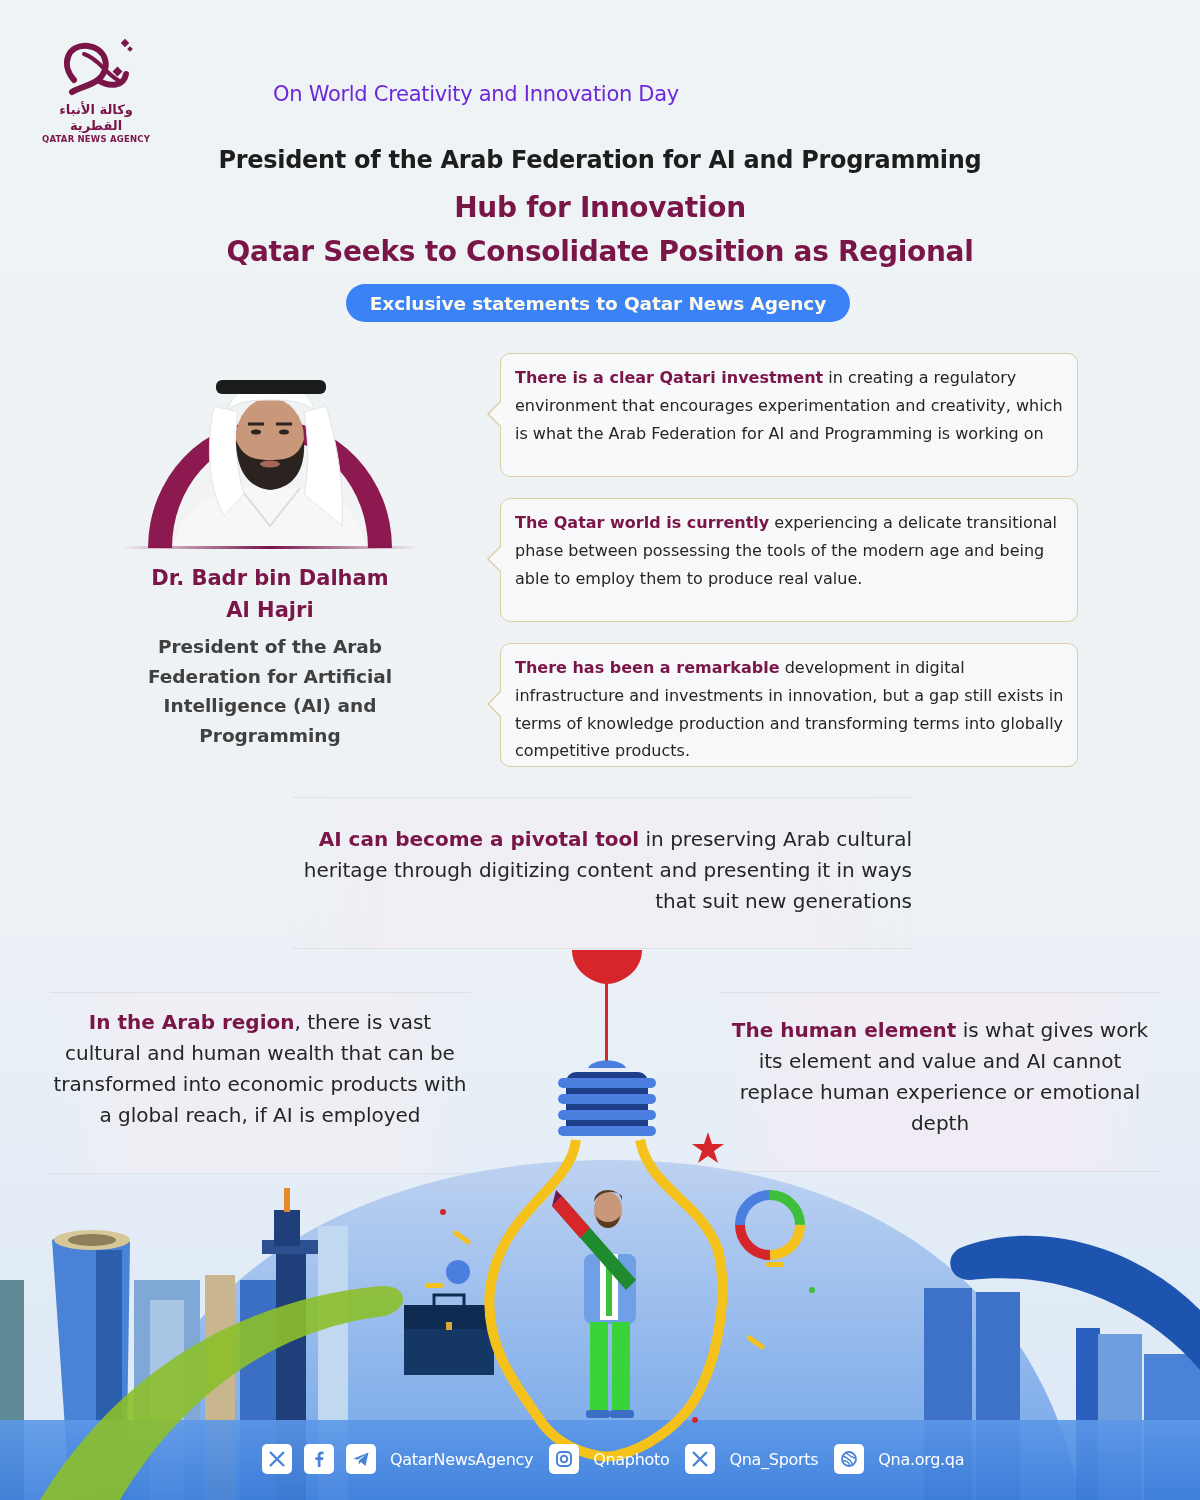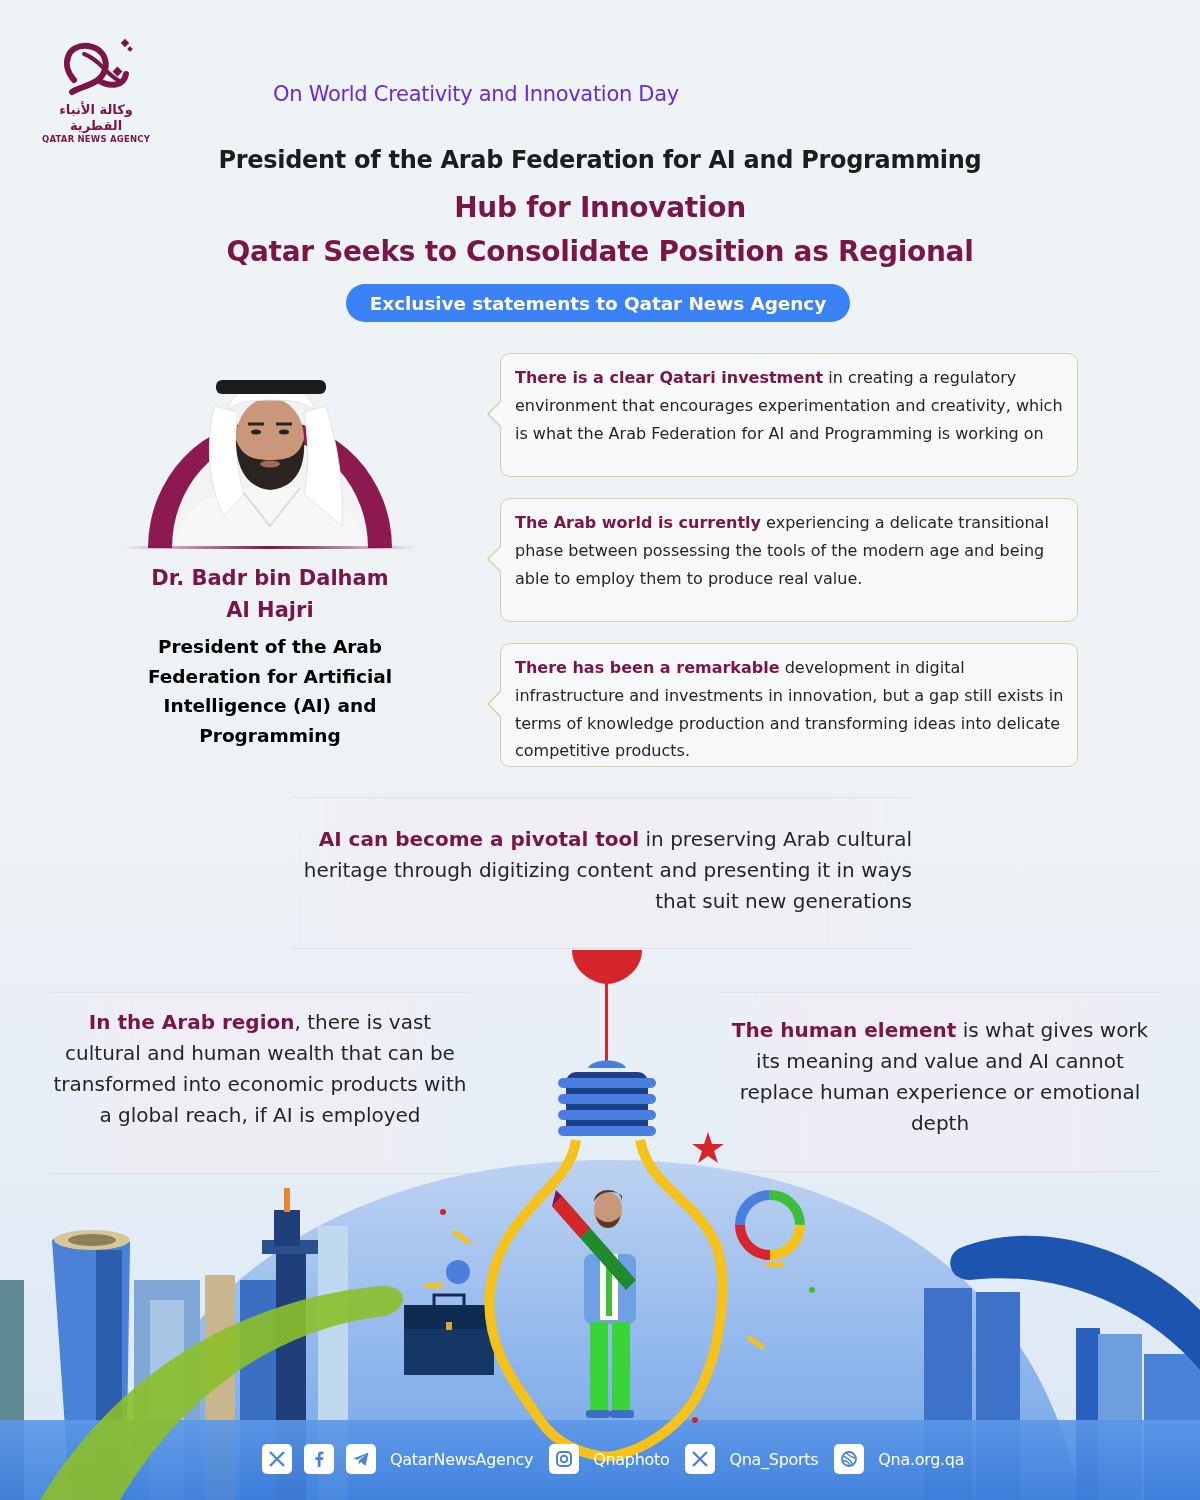--- a/index.html
+++ b/index.html
@@ -25,21 +25,21 @@
   .pill {
     left: 346px; top: 284px; width: 504px; height: 38px; border-radius: 19px;
     background: #3b82f6; color: #fffbea; font-size: 18.5px; font-weight: bold;
     display: flex; align-items: center; justify-content: center; letter-spacing: -0.1px;
   }
 
   
   .portrait { left: 120px; top: 376px; width: 300px; height: 176px; }
   .portrait-line { left: 122px; top: 546px; width: 296px; height: 3px; background: linear-gradient(90deg, rgba(122,21,72,0) 0%, #7a1548 50%, rgba(122,21,72,0) 100%); }
   .person-name { left: 120px; width: 300px; top: 562px; text-align: center; font-size: 21px; font-weight: bold; color: #7a1548; line-height: 32px; }
-  .person-title { left: 120px; width: 300px; top: 632px; text-align: center; font-size: 18.5px; font-weight: bold; color: #000000; line-height: 29.5px; }
+  .person-title { left: 120px; width: 300px; top: 632px; text-align: center; font-size: 18.5px; font-weight: bold; color: #404040; line-height: 29.5px; }
 
   
   .bubble {
     left: 500px; width: 578px; border: 1.5px solid #d8cfa3; border-radius: 10px;
     background: rgba(248,249,250,0.85); padding: 10px 12px 8px 14px;
     font-size: 16px; line-height: 27.8px; color: #252525;
   }
   .bubble::before {
     content: ""; position: absolute; left: -14px; top: 46px; width: 0; height: 0;
     border-top: 14px solid transparent; border-bottom: 14px solid transparent; border-right: 14px solid #d8cfa3;
@@ -145,24 +145,24 @@
   <div>President of the Arab</div>
   <div>Federation for Artificial</div>
   <div>Intelligence (AI) and</div>
   <div>Programming</div>
 </div>
 
 <div class="abs bubble b1">
   <span class="hl">There is a clear Qatari investment</span><span> in creating a regulatory environment that encourages experimentation and creativity, which is what the Arab Federation for AI and Programming is working on</span>
 </div>
 <div class="abs bubble b2">
-  <span class="hl">The Arab world is currently</span><span> experiencing a delicate transitional phase between possessing the tools of the modern age and being able to employ them to produce real value.</span>
+  <span class="hl">The Qatar world is currently</span><span> experiencing a delicate transitional phase between possessing the tools of the modern age and being able to employ them to produce real value.</span>
 </div>
 <div class="abs bubble b3">
-  <span class="hl">There has been a remarkable</span><span> development in digital infrastructure and investments in innovation, but a gap still exists in terms of knowledge production and transforming ideas into delicate competitive products.</span>
+  <span class="hl">There has been a remarkable</span><span> development in digital infrastructure and investments in innovation, but a gap still exists in terms of knowledge production and transforming terms into globally competitive products.</span>
 </div>
 
 <div class="abs illustration">
   <svg width="1200" height="550" viewBox="0 0 1200 550">
     <defs>
       <linearGradient id="domeGrad" x1="0" y1="0" x2="0" y2="1">
         <stop offset="0" stop-color="#b6cdf0"></stop>
         <stop offset="1" stop-color="#5c97e6"></stop>
       </linearGradient>
       <linearGradient id="groundGrad" x1="0" y1="0" x2="0" y2="1">
@@ -250,21 +250,21 @@
   </svg>
 </div>
 
 <div class="abs quote-center">
   <span class="hl">AI can become a pivotal tool</span><span> in preserving Arab cultural heritage through digitizing content and presenting it in ways that suit new generations</span>
 </div>
 <div class="abs quote-left">
   <span class="hl">In the Arab region</span><span>, there is vast cultural and human wealth that can be transformed into economic products with a global reach, if AI is employed</span>
 </div>
 <div class="abs quote-right">
-  <span class="hl">The human element</span><span> is what gives work its meaning and value and AI cannot replace human experience or emotional depth</span>
+  <span class="hl">The human element</span><span> is what gives work its element and value and AI cannot replace human experience or emotional depth</span>
 </div>
 
 <div class="abs footer">
   <span class="sicon">
     <svg width="18" height="18" viewBox="0 0 18 18">
         <path d="M2 2 L16 16 M16 2 L2 16" stroke="#4a82d8" stroke-width="2.4"></path>
       </svg>
   </span>
   <span class="sicon">
     <svg width="18" height="18" viewBox="0 0 18 18">

